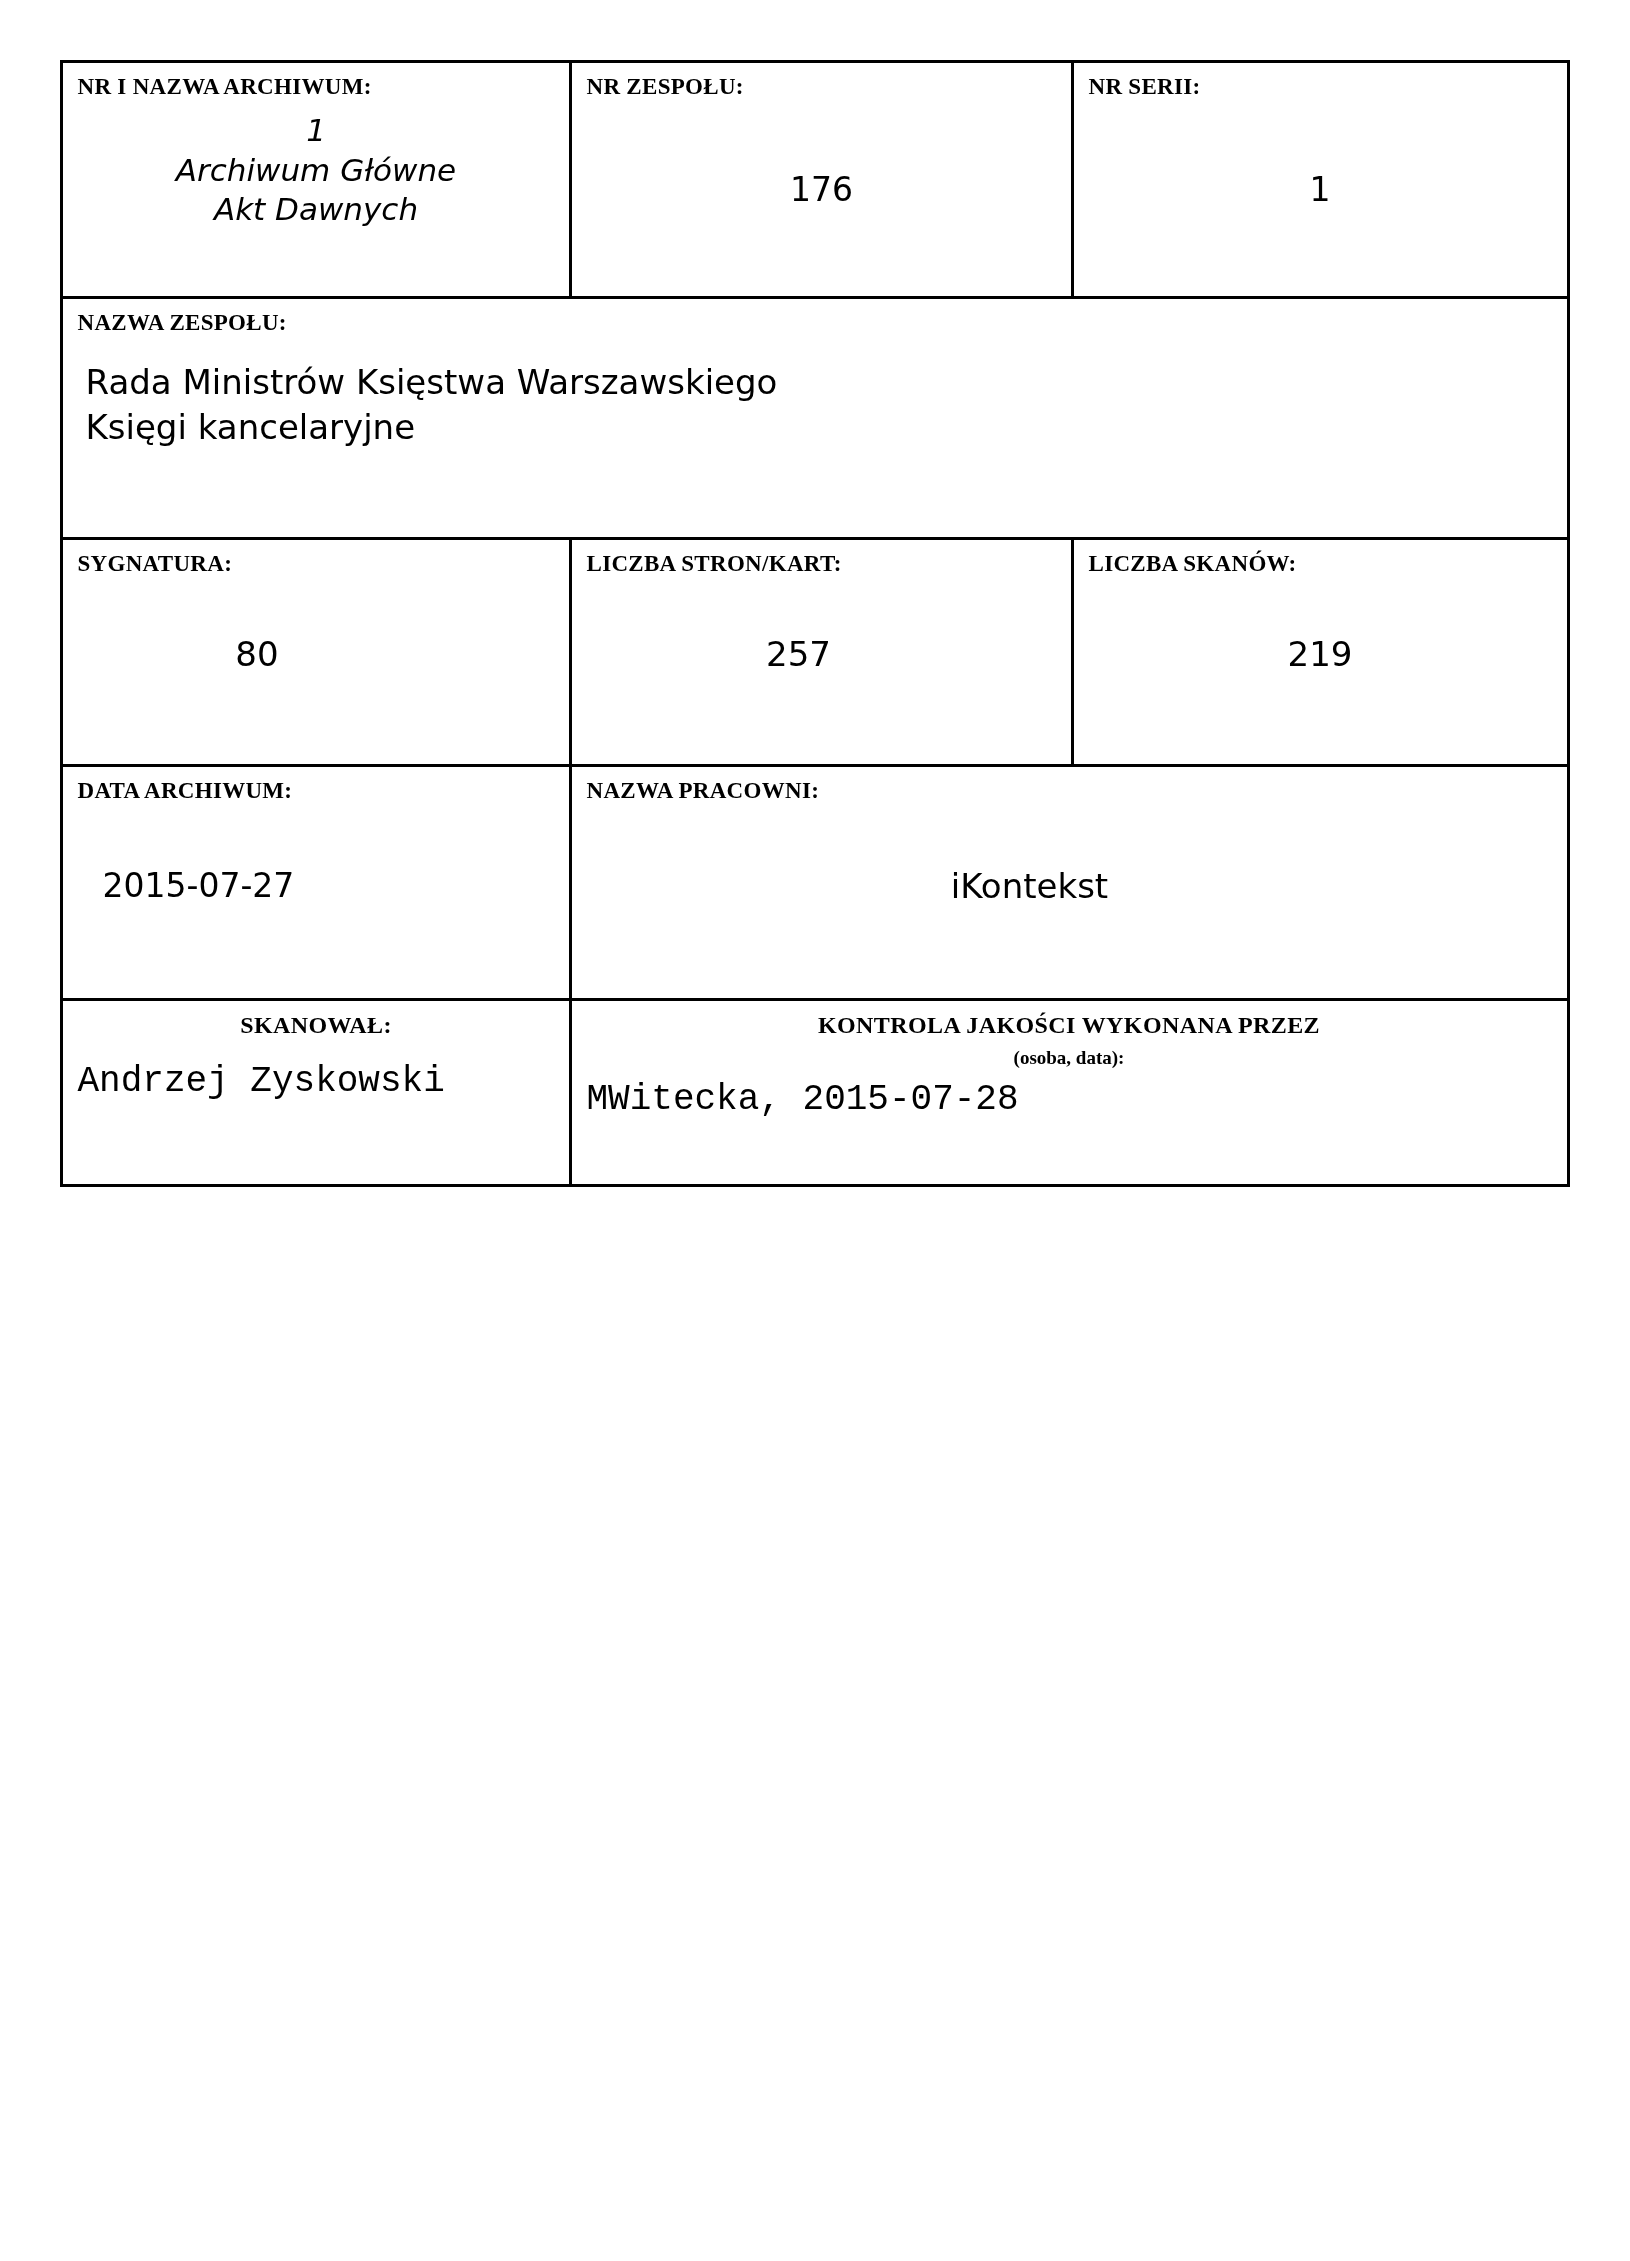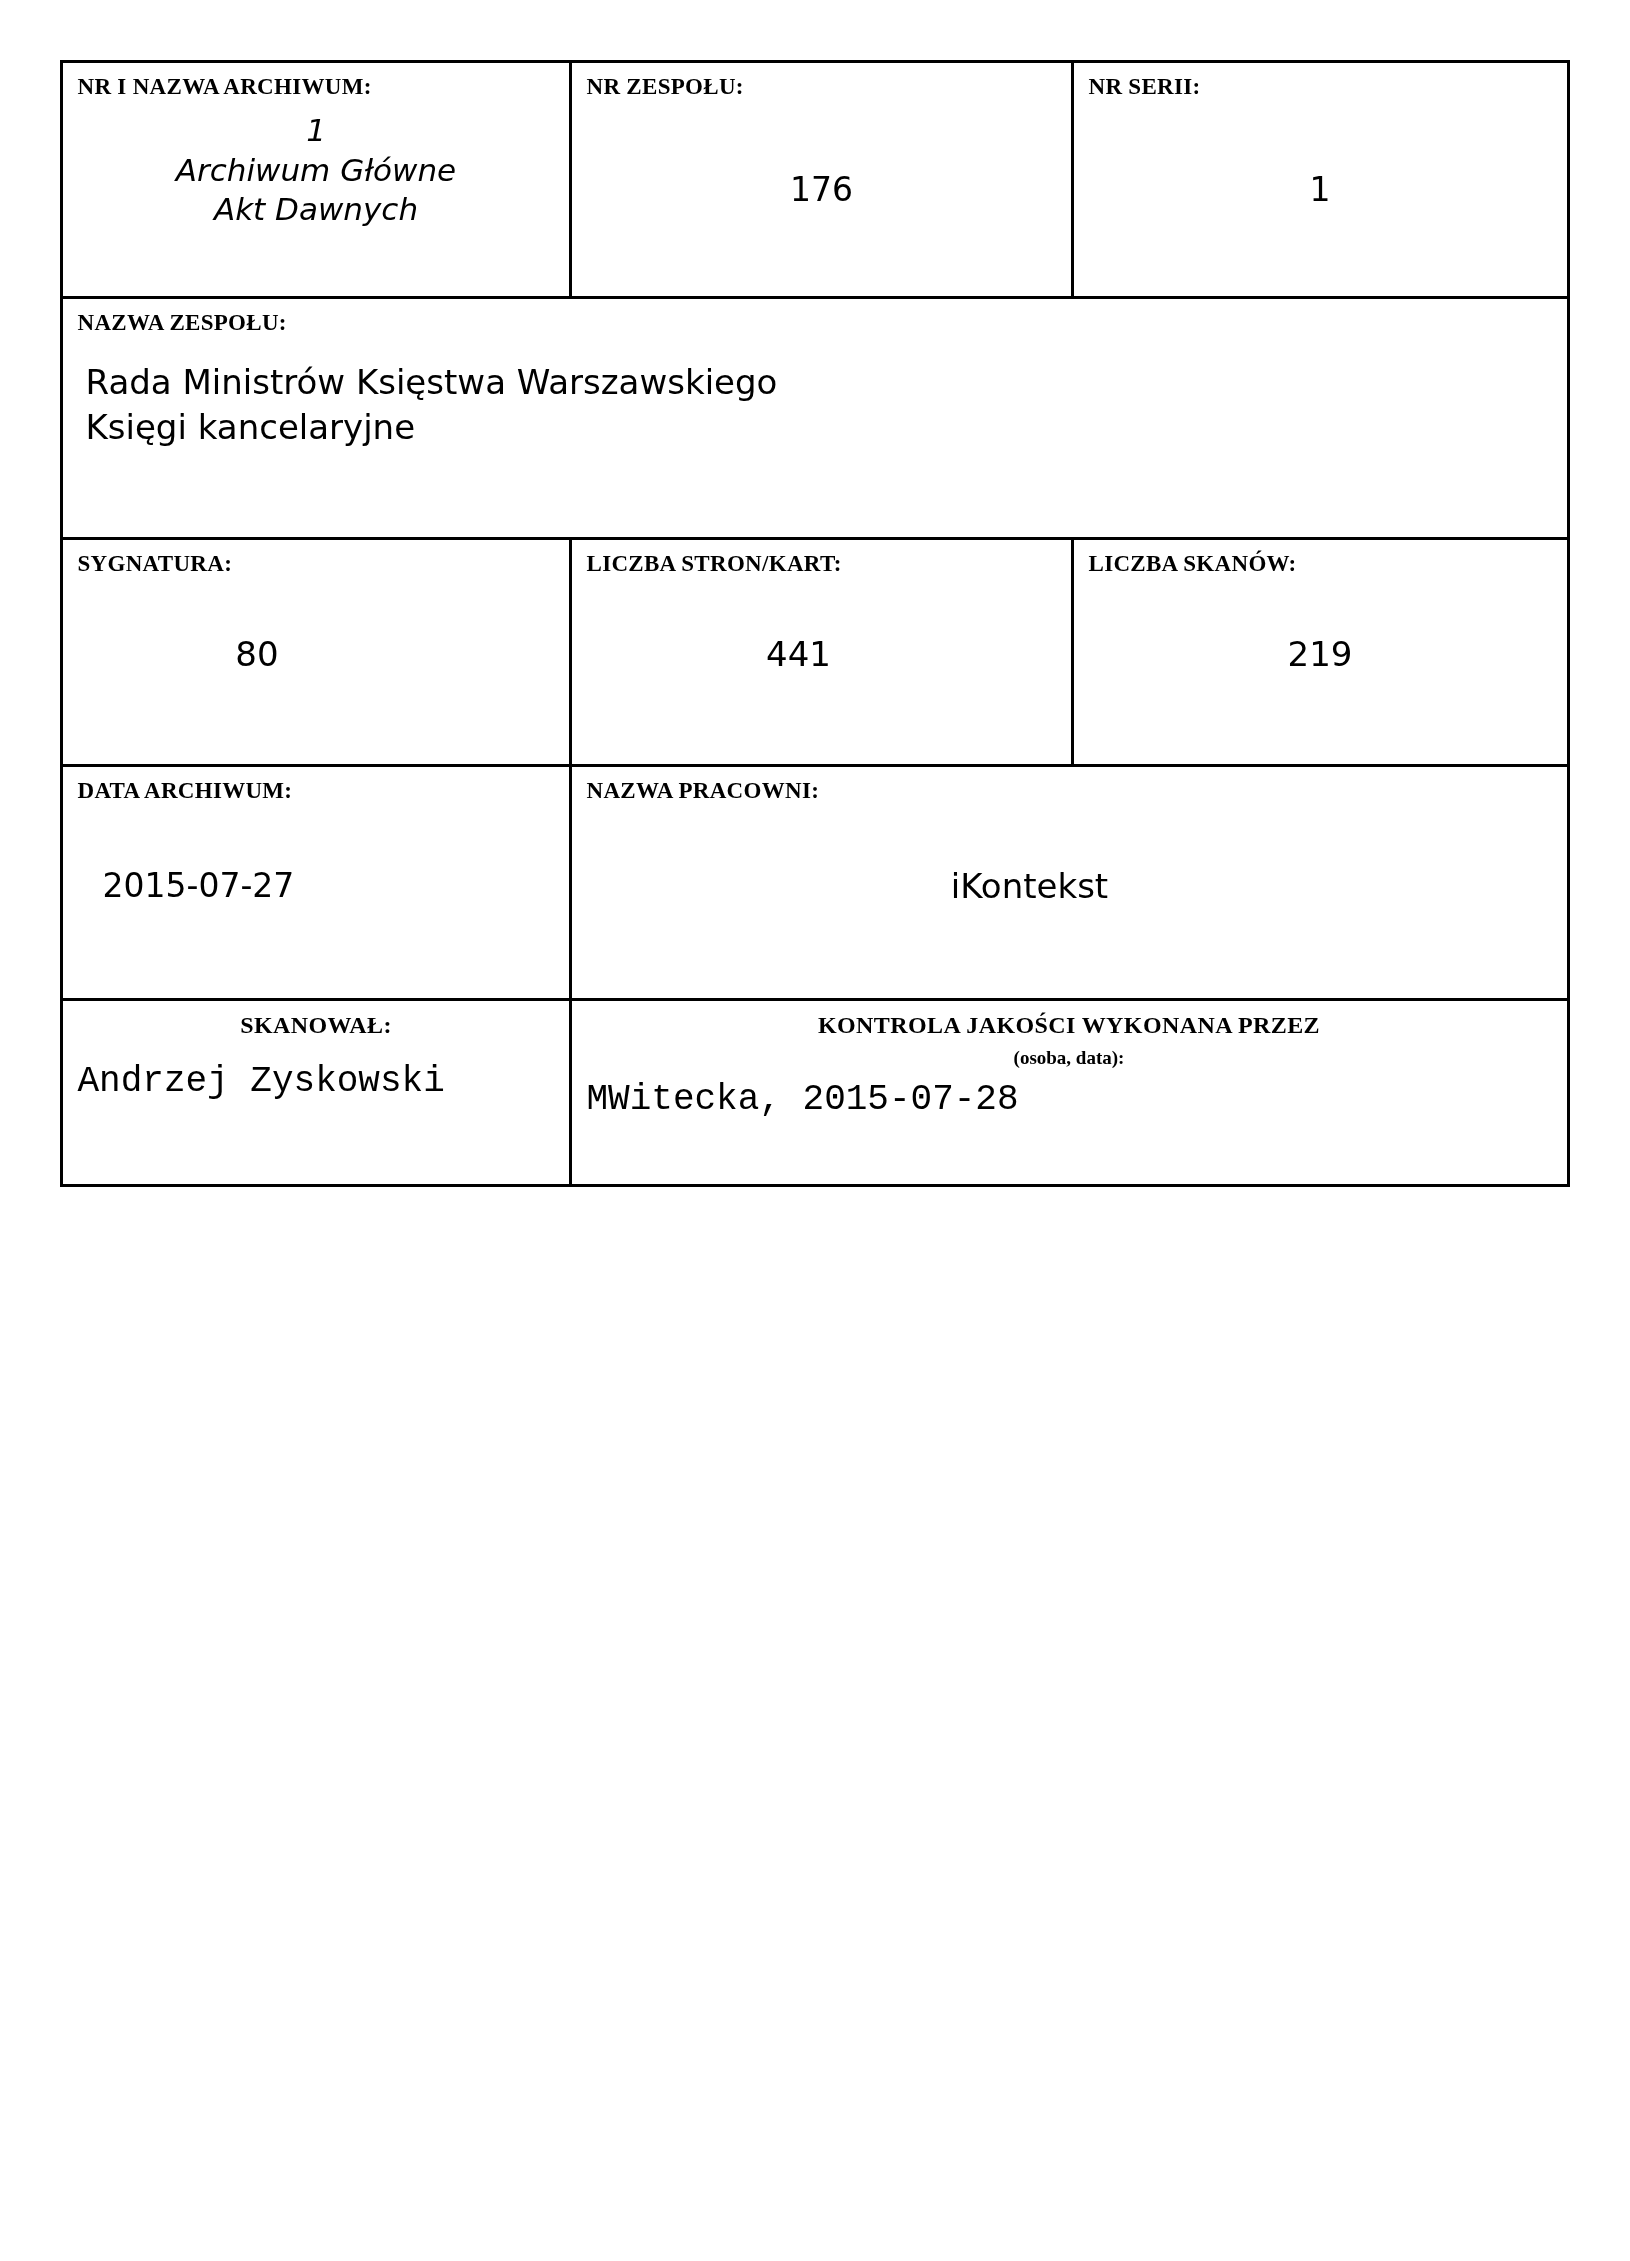--- a/index.html
+++ b/index.html
@@ -181,21 +181,21 @@
       </div>
     </div>
 
     <div class="row r3">
       <div class="cell c1">
         <div class="label">SYGNATURA:</div>
         <div class="num-center indent-left">80</div>
       </div>
       <div class="cell c2">
         <div class="label">LICZBA STRON/KART:</div>
-        <div class="num-center indent-left2">441</div>
+        <div class="num-center indent-left2">257</div>
       </div>
       <div class="cell c3">
         <div class="label">LICZBA SKANÓW:</div>
         <div class="num-center">219</div>
       </div>
     </div>
 
     <div class="row r4">
       <div class="cell c1">
         <div class="label">DATA ARCHIWUM:</div>

